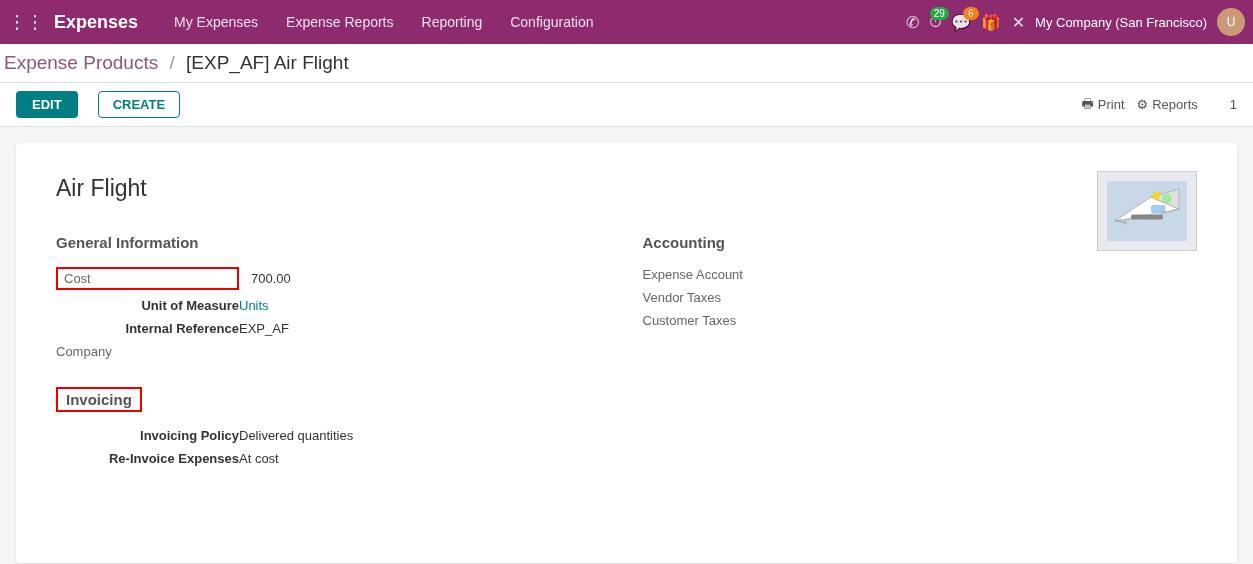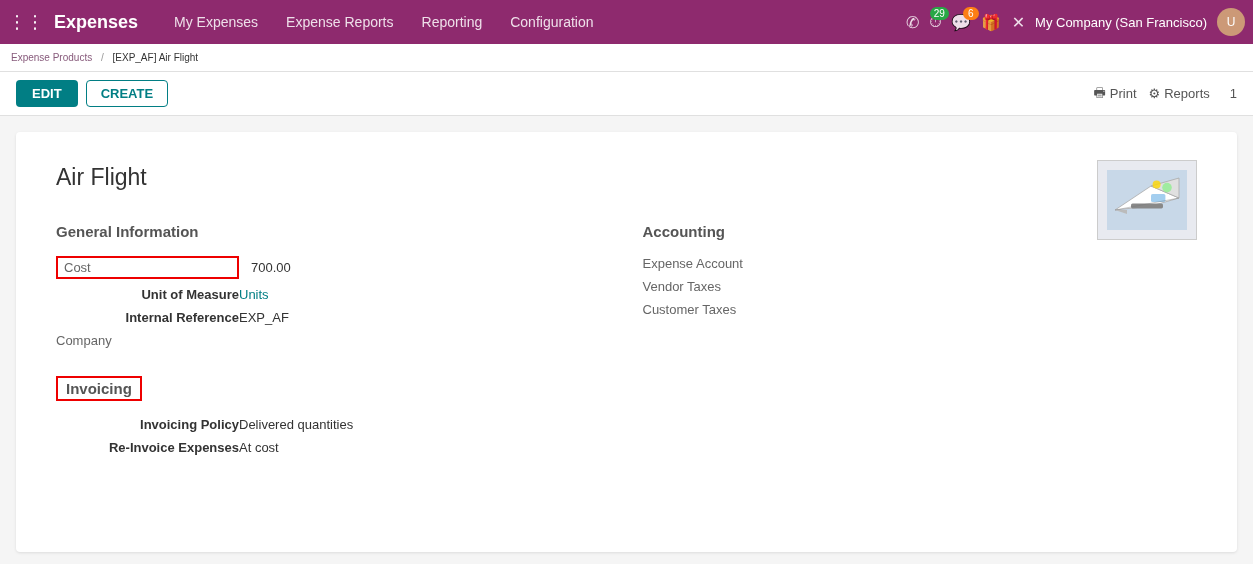--- a/index.html
+++ b/index.html
@@ -77,41 +77,41 @@
       align-items: center;
       justify-content: center;
       color: white;
       font-size: 12px;
       overflow: hidden;
     }
 
     
     .breadcrumb-bar {
       background: white;
-      padding: 8px 11px;
+      padding: 8px 4px;
       border-bottom: 1px solid #e0e0e0;
-      font-size: 10px;
+      font-size: 19px;
       color: #875a7b;
     }
     .breadcrumb-bar a {
       color: #875a7b;
       text-decoration: none;
       cursor: pointer;
     }
     .breadcrumb-sep { color: #999; margin: 0 6px; }
     .breadcrumb-current { color: #333; }
 
     
     .toolbar {
       background: white;
       display: flex;
       align-items: center;
       padding: 8px 16px;
       border-bottom: 1px solid #e0e0e0;
-      gap: 8px;
+      gap: 20px;
     }
     .btn-edit {
       background: #017e84;
       color: white;
       border: none;
       padding: 6px 16px;
       border-radius: 4px;
       cursor: pointer;
       font-size: 13px;
       font-weight: bold;

